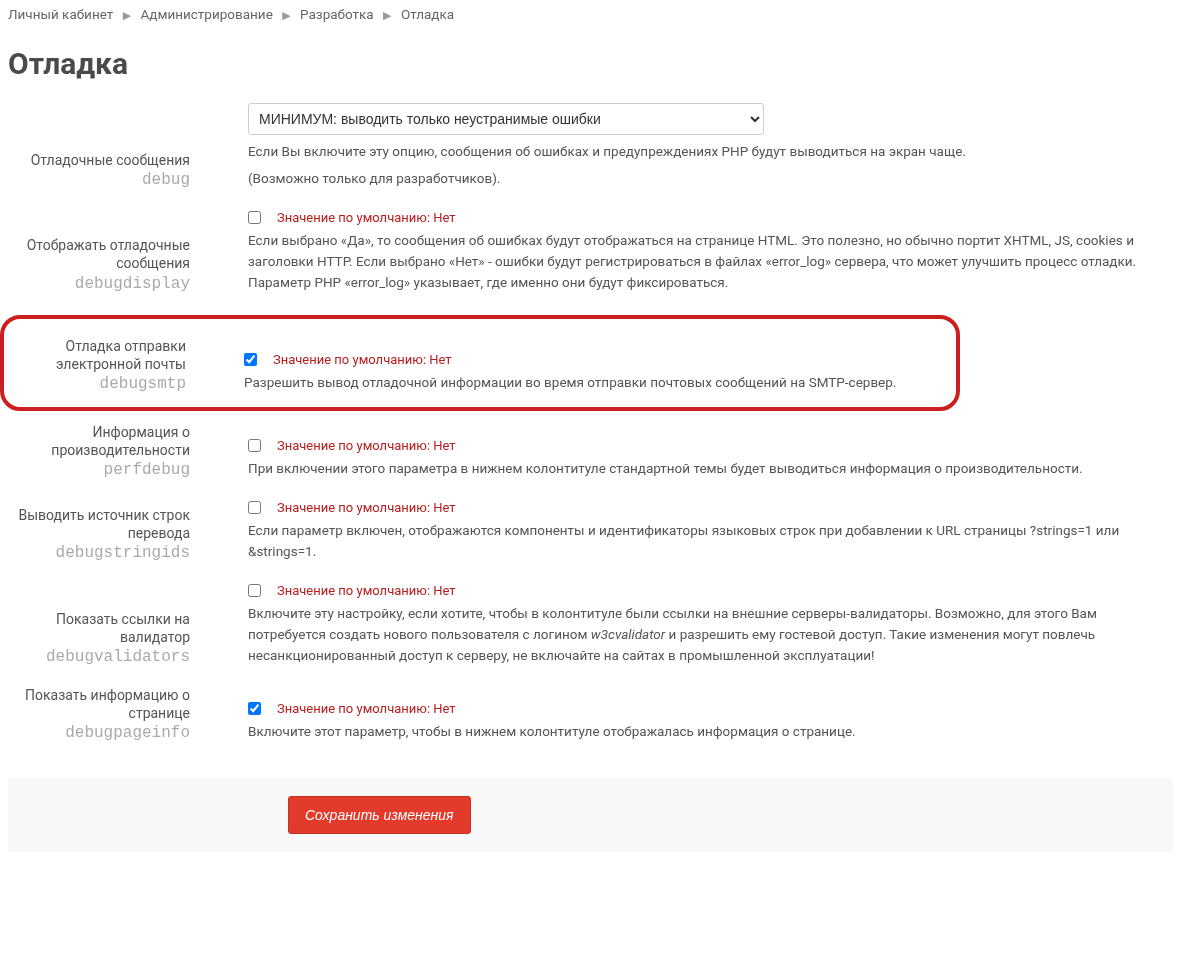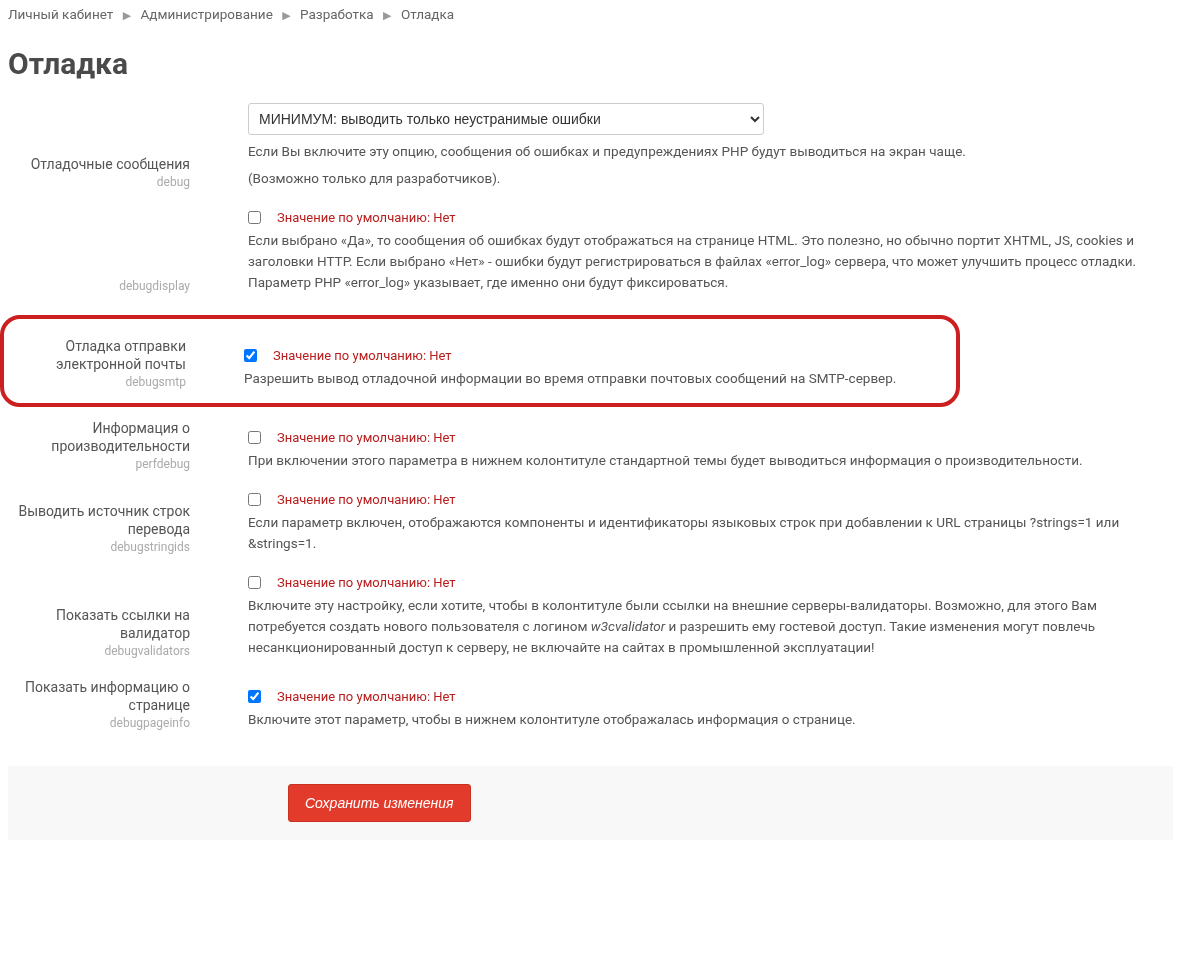--- a/index.html
+++ b/index.html
@@ -56,22 +56,23 @@
     padding-top: 0;
     flex-shrink: 0;
   }
   .label-col .lbl {
     color: #555;
     font-size: 14px;
     line-height: 1.3;
   }
   .label-col .key {
     color: #aaa;
-    font-size: 12px;
+    font-size: 16px;
     margin-top: 2px;
+    font-family: Liberation Mono, monospace;
   }
   .control-col {
     flex: 1;
     min-width: 0;
   }
   select.wide {
     width: 516px;
     height: 32px;
     border: 1px solid #ccc;
     border-radius: 3px;
@@ -160,20 +161,21 @@
       <select class="wide">
         <option>МИНИМУМ: выводить только неустранимые ошибки</option>
       </select>
       <div class="desc">Если Вы включите эту опцию, сообщения об ошибках и предупреждениях PHP будут выводиться на экран чаще.</div>
       <div class="desc">(Возможно только для разработчиков).</div>
     </div>
   </div>
 
   <div class="form-row">
     <div class="label-col">
+      <div class="lbl">Отображать отладочные сообщения</div>
       <div class="key">debugdisplay</div>
     </div>
     <div class="control-col">
       <div class="inline-check-line">
         <input type="checkbox" style="">
         <span class="hint">Значение по умолчанию: Нет</span>
       </div>
       <div class="desc">Если выбрано «Да», то сообщения об ошибках будут отображаться на странице HTML. Это полезно, но обычно портит XHTML, JS, cookies и заголовки HTTP. Если выбрано «Нет» - ошибки будут регистрироваться в файлах «error_log» сервера, что может улучшить процесс отладки. Параметр PHP «error_log» указывает, где именно они будут фиксироваться.</div>
     </div>
   </div>

